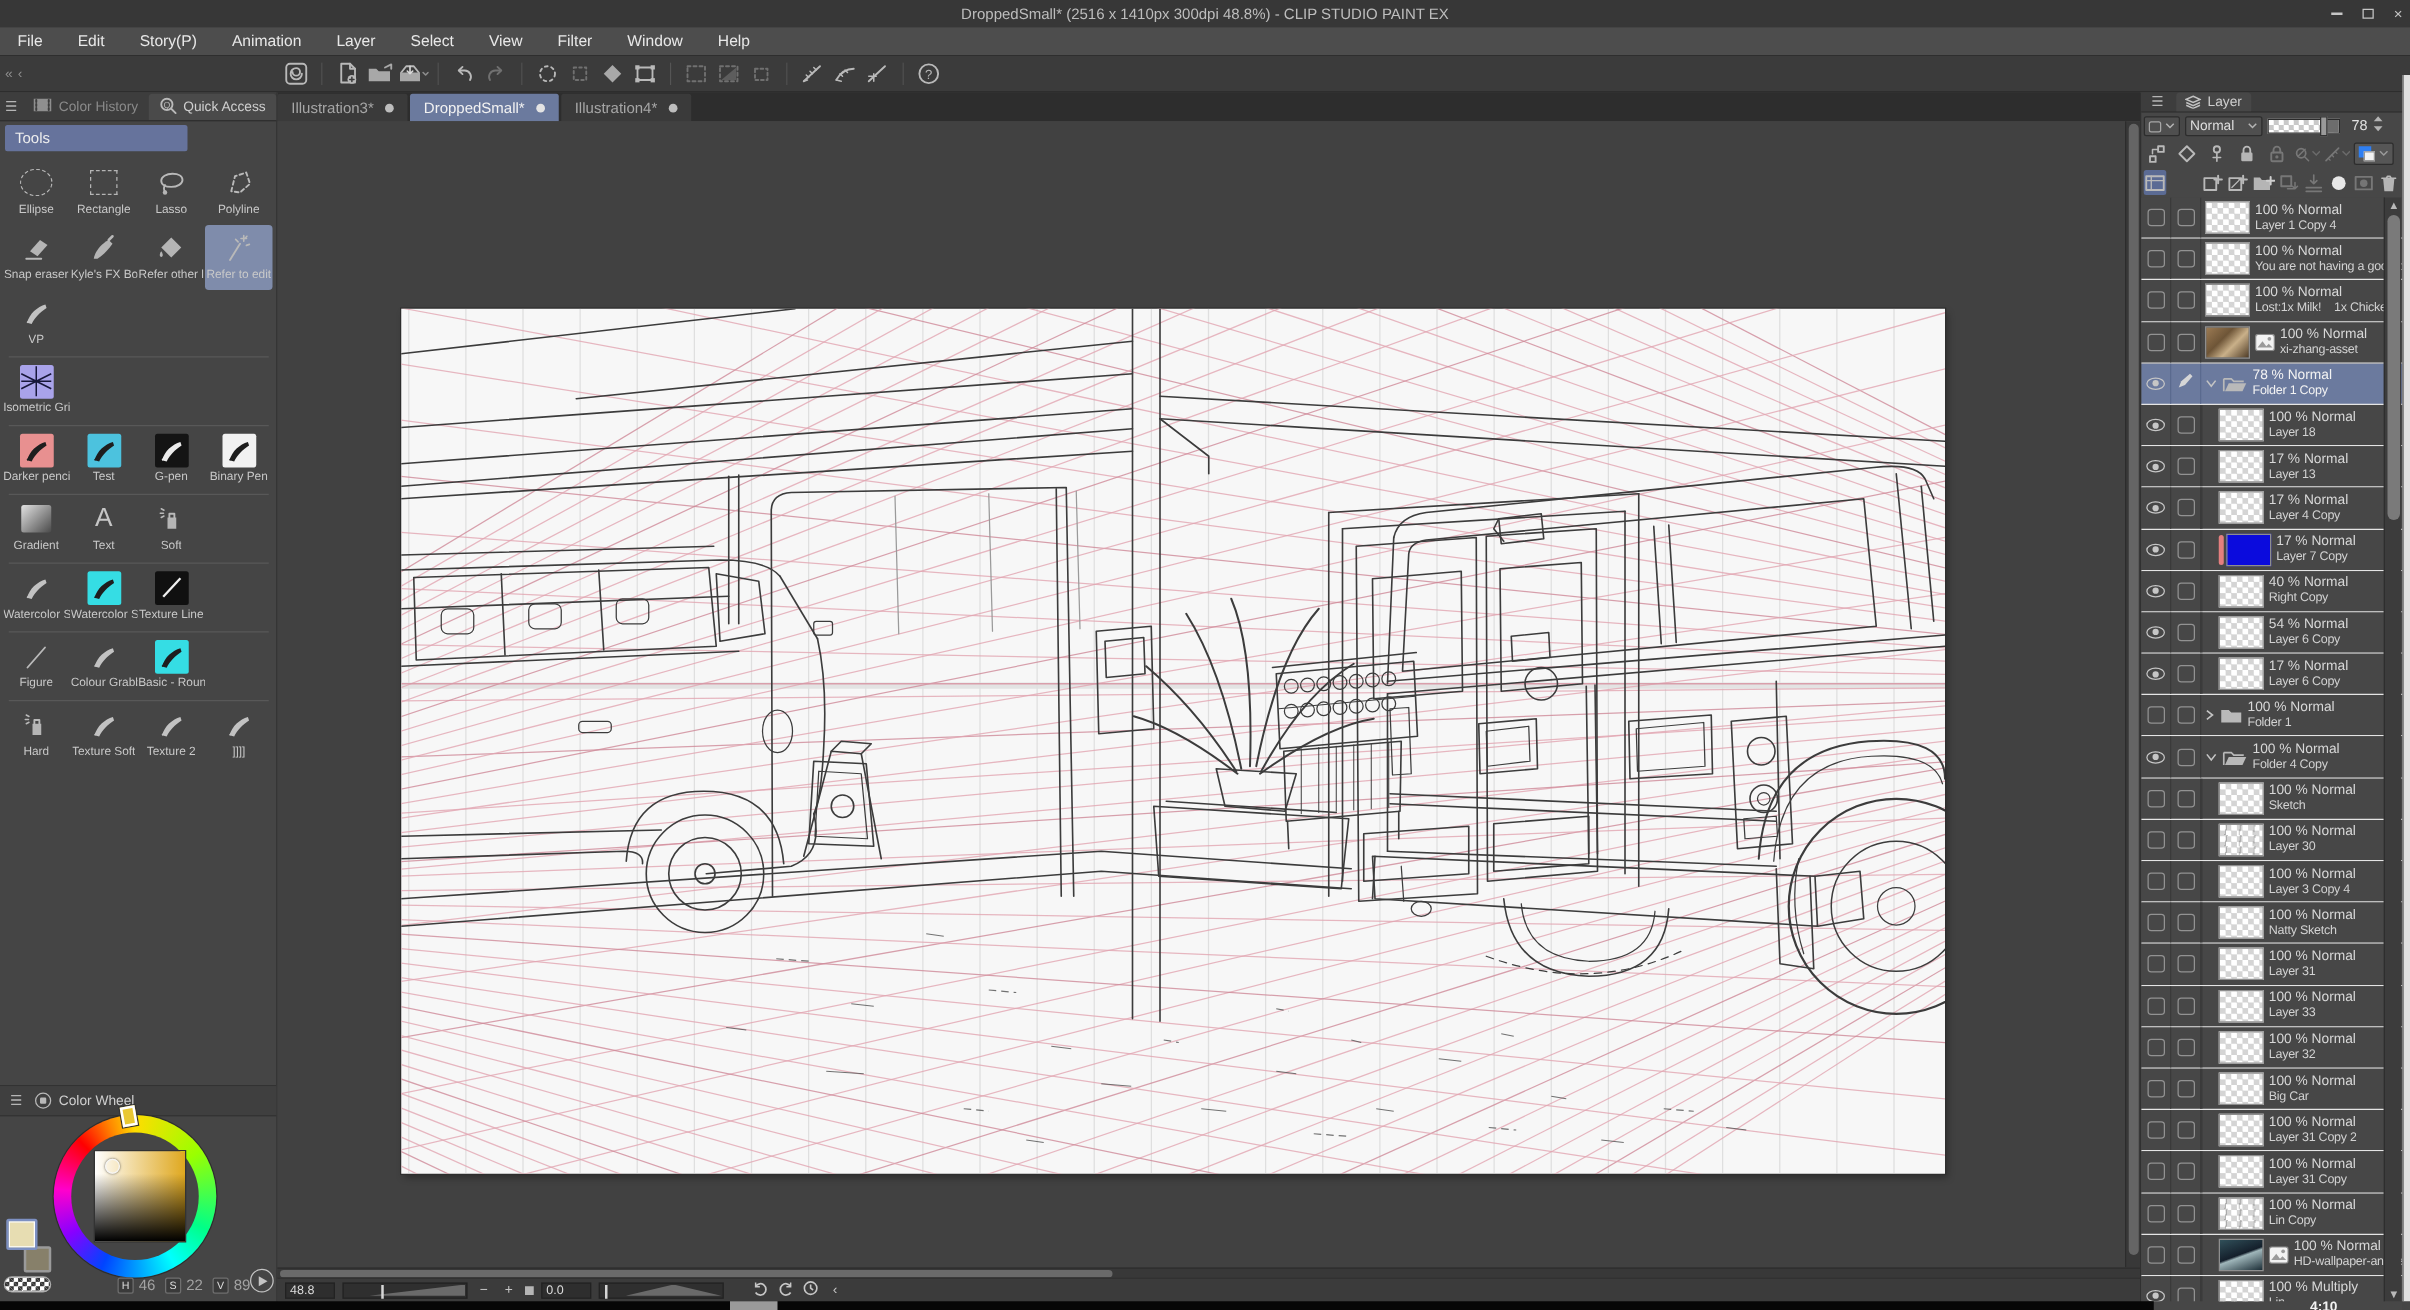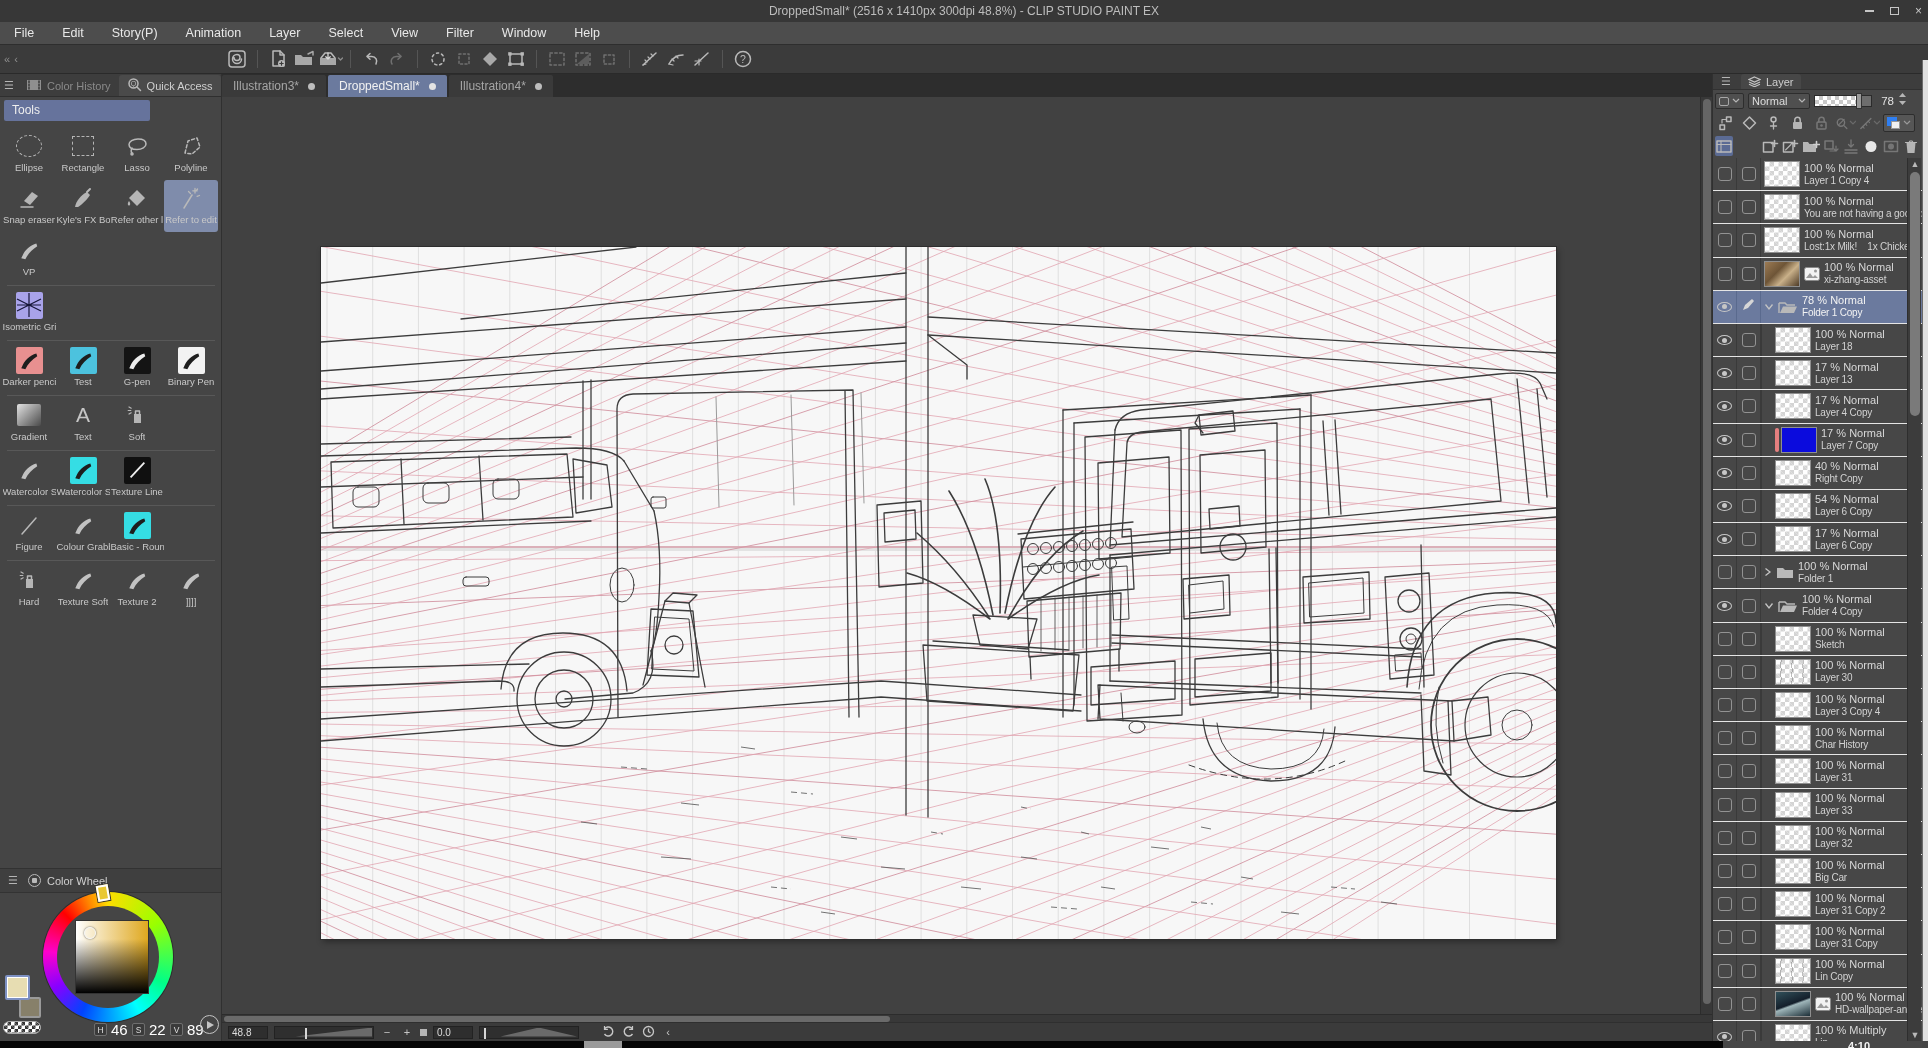--- a/index.html
+++ b/index.html
@@ -59,21 +59,21 @@
 .svbox{position:absolute;left:76px;top:52px;width:72px;height:72px;z-index:2;
  background:linear-gradient(to top,#000,rgba(0,0,0,0) 75%),linear-gradient(to right,#ffffff,#dfa81f);box-shadow:0 0 0 1px #333}
 .svsel{position:absolute;left:84px;top:58px;width:12px;height:12px;border:1.6px solid #f5f5f5;border-radius:50%;z-index:3;box-shadow:0 0 2px rgba(0,0,0,.7)}
 .huemark{position:absolute;left:97px;top:16px;width:12px;height:16px;background:#e9c832;border:2px solid #fff;box-shadow:0 0 0 1px #333;transform:rotate(-10deg);z-index:2}
 .swatch1{position:absolute;left:5px;top:106px;width:25px;height:25px;background:#e7ddb2;border:2px solid #7d90c2;box-shadow:inset 0 0 0 1px #fff;z-index:4;border-radius:2px}
 .swatch2{position:absolute;left:19px;top:128px;width:22px;height:21px;background:#87806a;border:2px solid #9a9a9a;z-index:3;border-radius:2px}
 .swatchT{position:absolute;left:3px;top:152px;width:38px;height:13px;border-radius:7px;border:1.4px solid #aaa;z-index:4;background-color:#fff;
  background-image:linear-gradient(45deg,#333 26%,transparent 26%,transparent 74%,#333 74%),linear-gradient(45deg,#333 26%,transparent 26%,transparent 74%,#333 74%);background-size:7px 7px;background-position:0 0,3.5px 3.5px}
 .hsvrow{position:absolute;left:94px;top:152px;display:flex;align-items:center;gap:4px;z-index:4}
 .hsvkey{width:13px;height:13px;background:#3a3a3a;border:1px solid #6f6f6f;border-radius:2px;color:#ddd;font-size:8.5px;display:flex;align-items:center;justify-content:center}
-.hsvval{font-size:15px;color:#ffffff;min-width:17px}
+.hsvval{font-size:12px;color:#a3a3a3;min-width:17px}
 .cwswitch{position:absolute;left:200px;top:146px;width:19px;height:19px;border:1.5px solid #c4c4c4;border-radius:50%;display:flex;align-items:center;justify-content:center;z-index:4}
 .cwswitch::after{content:"";border-left:7px solid #c4c4c4;border-top:4.5px solid transparent;border-bottom:4.5px solid transparent;margin-left:2px}
 
 .canvas-region{left:222px;top:97px;width:1490px;height:917px;background:#414141;overflow:hidden}
 .canvas-sheet{position:absolute;left:99px;top:150px;width:1235px;height:692px;background:#f7f7f7;box-shadow:0 0 0 1px #2e2e2e,2px 3px 6px rgba(0,0,0,.35)}
 .vscroll{position:absolute;right:0;top:0;width:12px;height:917px;background:#383838;border-left:1px solid #2c2c2c}
 .vthumb{position:absolute;left:2px;top:2px;width:8px;height:905px;background:#656565;border-radius:4px}
 .hscroll{left:222px;top:1014px;width:1490px;height:8px;background:#383838;border-top:1px solid #2c2c2c}
 .hthumb{position:absolute;left:2px;top:1px;width:666px;height:6px;background:#6a6a6a;border-radius:3px}
 .navbar{left:222px;top:1022px;width:1490px;height:19px;background:#3b3b3b;border-top:1px solid #2f2f2f;display:flex;align-items:center;gap:6px;padding-left:6px;color:#cfcfcf;font-size:10px}
@@ -1396,21 +1396,21 @@
         <div class="c-eye">
           <span class="chkbox"></span>
         </div>
         <div class="c-chk">
           <span class="chkbox"></span>
         </div>
         <div class="c-main ind1">
           <span class="lthumb checker"></span>
           <span class="ltext">
     <span class="l1">100 % Normal</span>
-    <span class="l2">Char History</span>
+    <span class="l2">Natty Sketch</span>
           </span>
         </div>
       </div>
       <div class="lrow">
         <div class="c-eye">
           <span class="chkbox"></span>
         </div>
         <div class="c-chk">
           <span class="chkbox"></span>
         </div>

